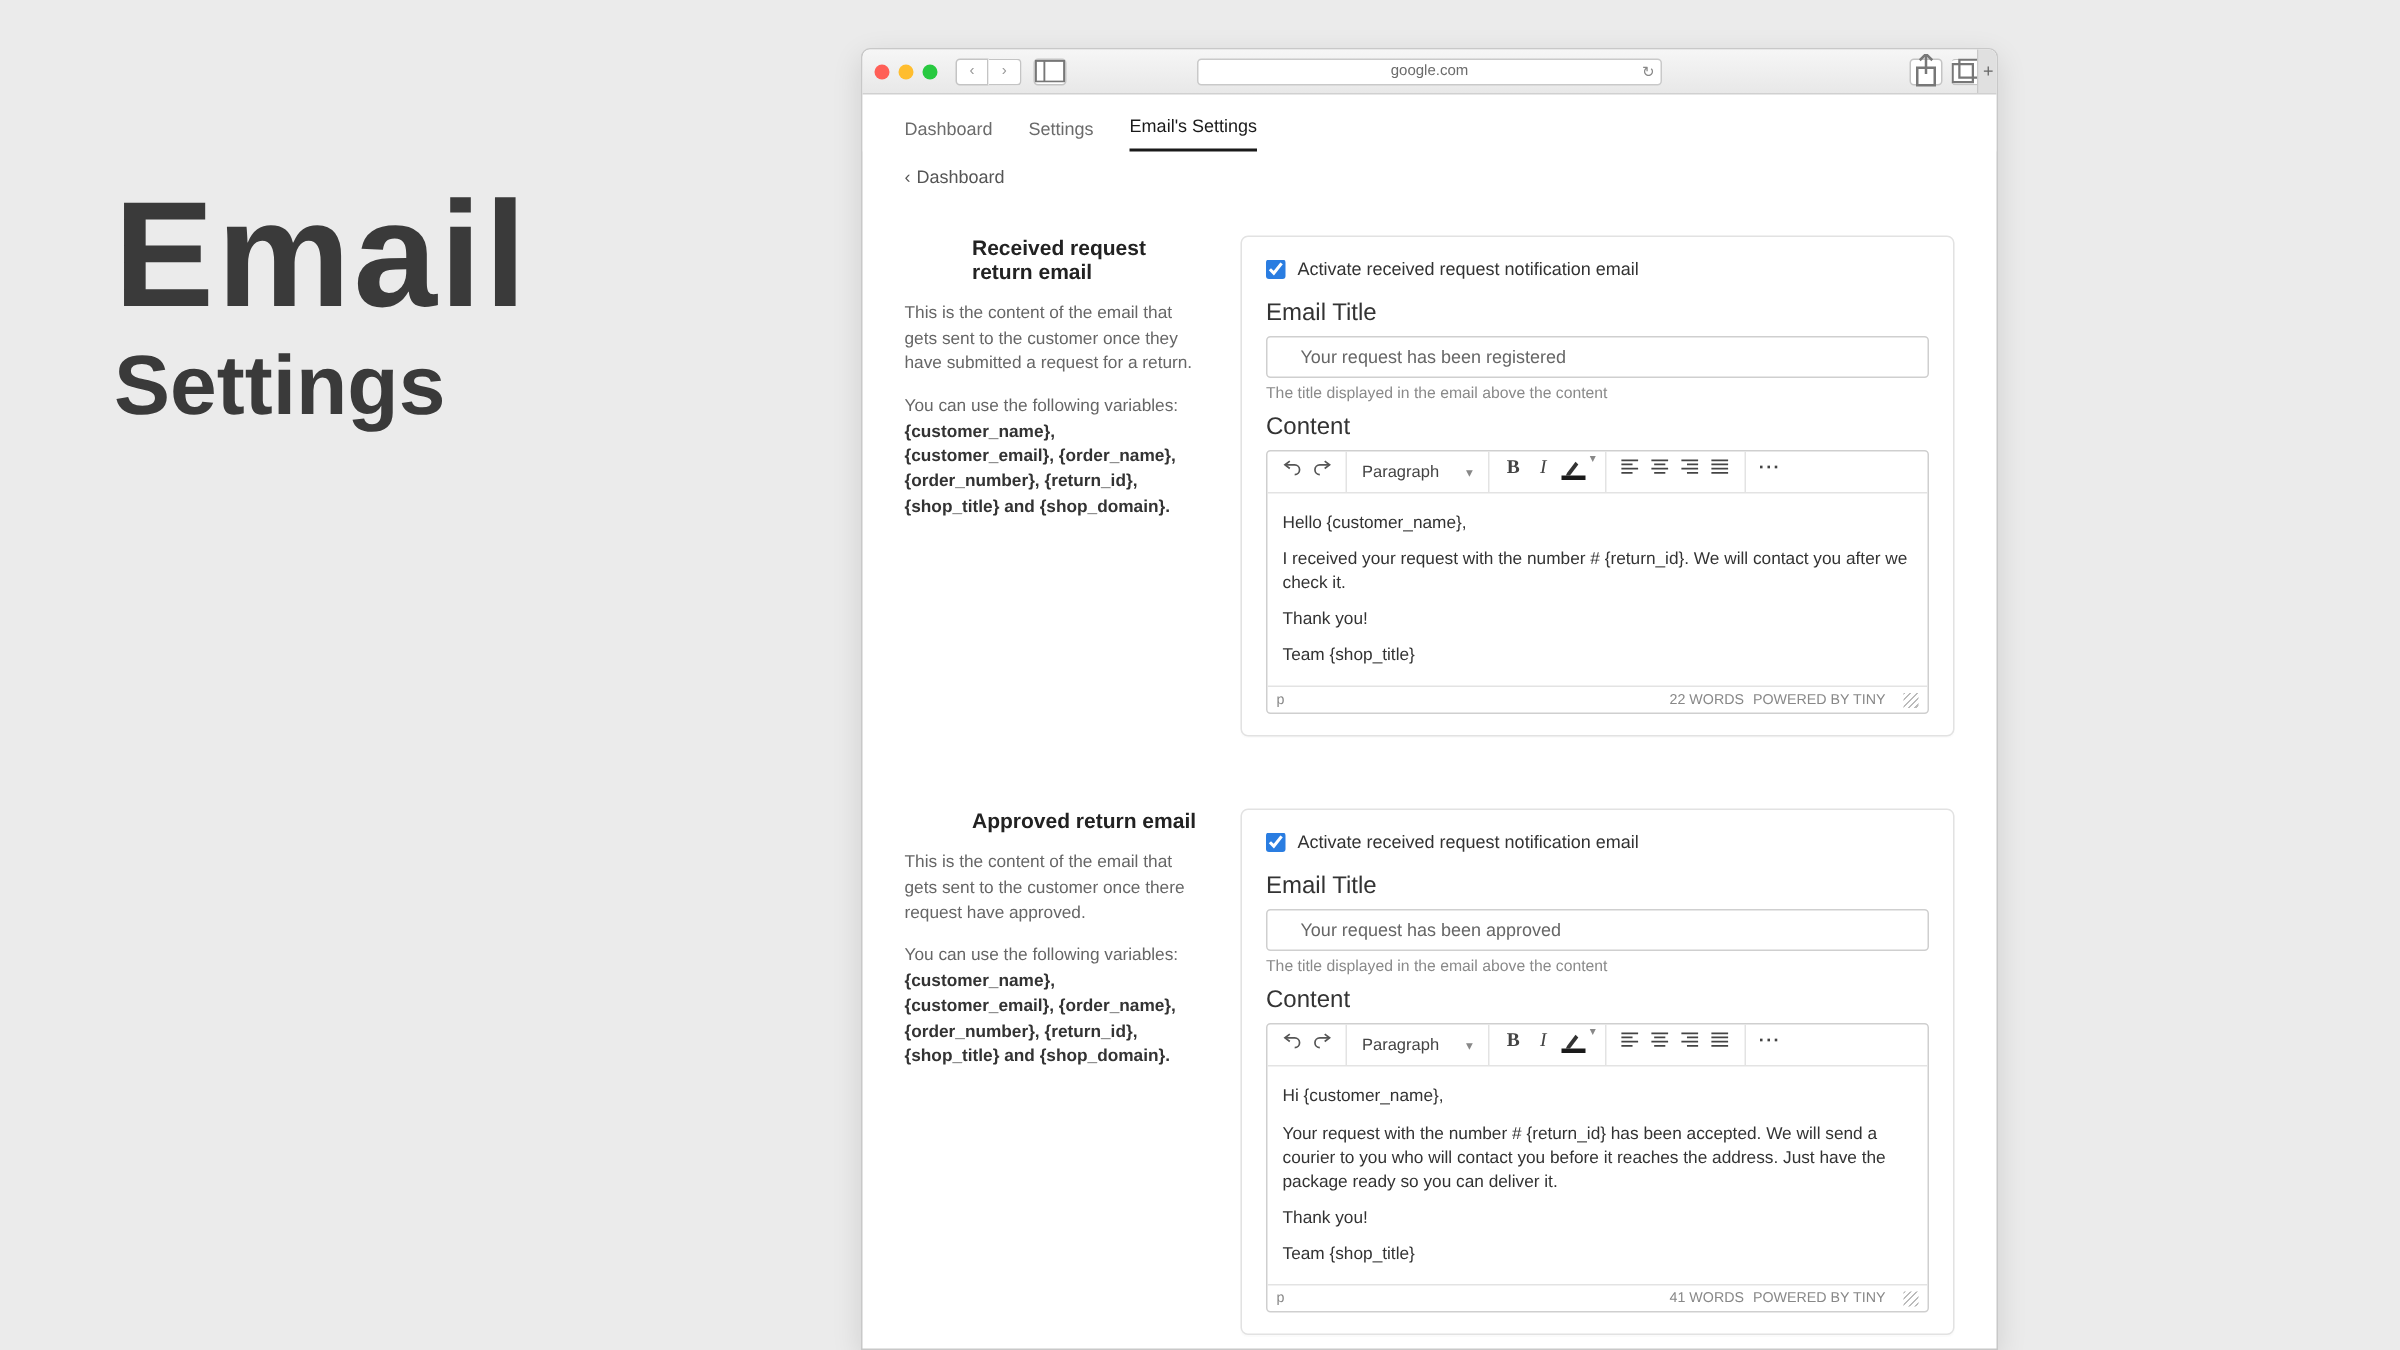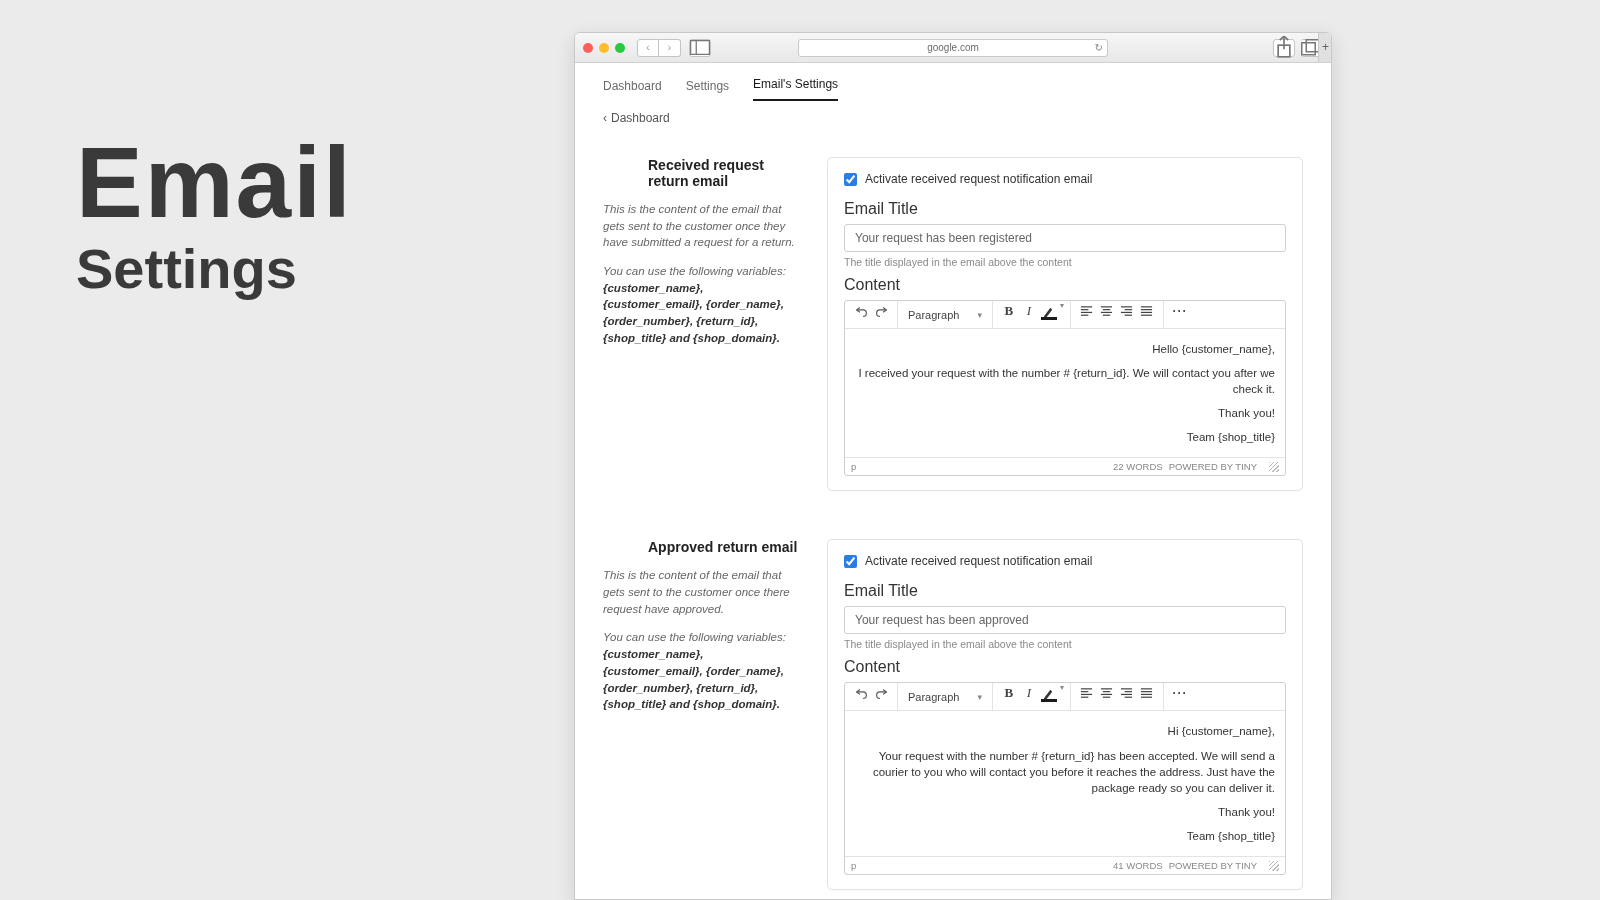--- a/index.html
+++ b/index.html
@@ -1,18 +1,18 @@
 <!DOCTYPE html>
 <html><head>
 <meta charset="utf-8">
 <style>
 * { margin:0; padding:0; box-sizing:border-box; }
 body { font-family: -apple-system, "Segoe UI", Helvetica, Arial, sans-serif; background:#ebebeb; width:1600px; height:900px; overflow:hidden; color:#222; }
 .stage { position:relative; width:1600px; height:900px; }
-.hero { position:absolute; left:76px; top:132px; }
+.hero { position:absolute; left:76px; top:120px; }
 .hero h1 { font-size:100px; font-weight:700; color:#3a3a3a; letter-spacing:2px; line-height:1; }
 .hero h2 { font-size:56px; font-weight:600; color:#3a3a3a; line-height:1.05; margin-top:8px; }
 
 .window { position:absolute; left:574px; top:32px; width:758px; height:868px; background:#fff; border:1px solid #c8c8c8; border-radius:6px 6px 0 0; box-shadow:0 6px 20px rgba(0,0,0,.12); overflow:hidden; display:flex; flex-direction:column; }
 
 
 .titlebar { height:30px; background:linear-gradient(#f6f6f6,#e8e8e8); border-bottom:1px solid #d0d0d0; display:flex; align-items:center; padding:0 8px; position:relative; }
 .traffic { display:flex; gap:6px; }
 .dot { width:10px; height:10px; border-radius:50%; }
 .dot-r { background:#ff5f57; } .dot-y { background:#ffbd2e; } .dot-g { background:#28c940; }
@@ -35,50 +35,50 @@
 
 .breadcrumb { padding:10px 28px; font-size:12px; color:#555; display:flex; align-items:center; gap:4px; }
 .breadcrumb .chev { font-size:12px; color:#555; }
 
 .content { flex:1; overflow-y:hidden; padding:0 28px 0 28px; }
 
 .section { display:flex; gap:24px; padding:22px 0 26px; }
 .section + .section { border-top:0; }
 .sec-left { width:200px; flex:0 0 200px; }
 .sec-left h3 { font-size:14px; font-weight:600; color:#222; margin-bottom:12px;padding-left:45px; }
-.sec-left p { font-size:11.5px; color:#666; line-height:1.45; margin-bottom:12px;font-style:italic; }
+.sec-left p { font-size:11.5px; color:#666; line-height:1.45; margin-bottom:12px; }
 .sec-left .vars { font-size:11.5px; color:#666; line-height:1.45; }
 .sec-left .vars b { color:#333; font-weight:600; }
 
 .card { flex:1; background:#fff; border:1px solid #e2e2e2; border-radius:5px; padding:14px 16px; box-shadow:0 1px 1px rgba(0,0,0,.02); }
 .chk-row { display:flex; align-items:center; gap:8px; margin-bottom:14px; }
 .chk { width:13px; height:13px; accent-color:#2a7de1; }
 .chk-label { font-size:12px; color:#333; }
 .field-label { font-size:16px; color:#333; margin-bottom:6px; }
-.text-input { width:100%; height:28px; border:1px solid #cfcfcf; border-radius:3px; padding:0 10px; font-size:12px; color:#666; }
+.text-input { width:100%; height:28px; border:1px solid #cfcfcf; border-radius:3px; padding:0 22px; font-size:12px; color:#666; }
 .hint { font-size:10.5px; color:#8a8a8a; margin-top:4px; }
 
 .editor { margin-top:8px; }
 .editor-box { border:1px solid #cfcfcf; border-radius:3px; margin-top:6px; }
 .toolbar { height:28px; border-bottom:1px solid #e3e3e3; display:flex; align-items:center; padding:0 6px; gap:4px; }
 .tgroup { display:flex; border-right:1px solid #e3e3e3; padding-right:6px; margin-right:2px; height:100%; }
 .tgroup:last-child { border-right:none; }
 .ticon { width:20px; height:20px; display:flex; align-items:center; justify-content:center; color:#444; cursor:pointer; }
 .ticon svg { width:13px; height:13px; }
 .ticon.bold-i { font-weight:700; font-family:Georgia,serif; font-size:13px; }
 .ticon.italic-i { font-style:italic; font-family:Georgia,serif; font-size:13px; }
 .para-select { font-size:11px; color:#444; display:flex; align-items:center; gap:18px; padding:0 4px; }
 .para-select .dd { font-size:9px; color:#888; }
 .highlighter { position:relative; }
 .highlighter::after { content:""; position:absolute; left:2px; right:2px; bottom:1px; height:3px; background:#1a1a1a; }
 .color-dd { font-size:8px; color:#888; margin-left:1px; }
 .more-dots { letter-spacing:1px; font-size:12px; font-weight:700; }
 
 .editor-body { padding:12px 10px; min-height:90px; font-size:11.5px; color:#333; line-height:1.4; }
-.editor-body p { margin-bottom:8px;text-align:right; }
+.editor-body p { margin-bottom:8px; }
 .editor-body p:last-child { margin-bottom:0; }
 .editor-status { height:18px; border-top:1px solid #e3e3e3; display:flex; align-items:center; justify-content:space-between; padding:0 6px; font-size:9.5px; color:#888; }
 .resize-grip { width:10px; height:10px; margin-left:6px; background:repeating-linear-gradient(135deg,#bbb 0 1px,transparent 1px 3px); }
 .editor-status .right { display:flex; align-items:center; gap:6px;}
 </style>
 </head>
 <body>
 
 <div class="stage">
   <div class="hero">

